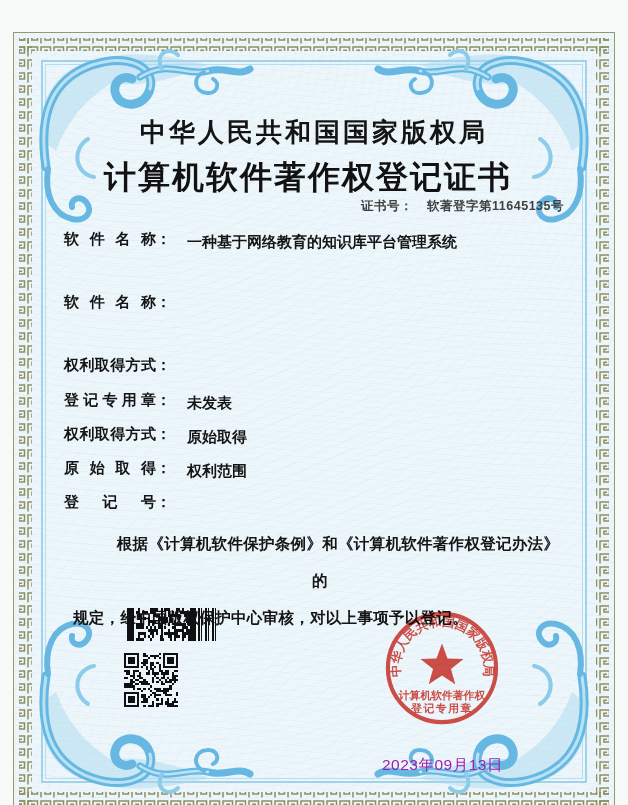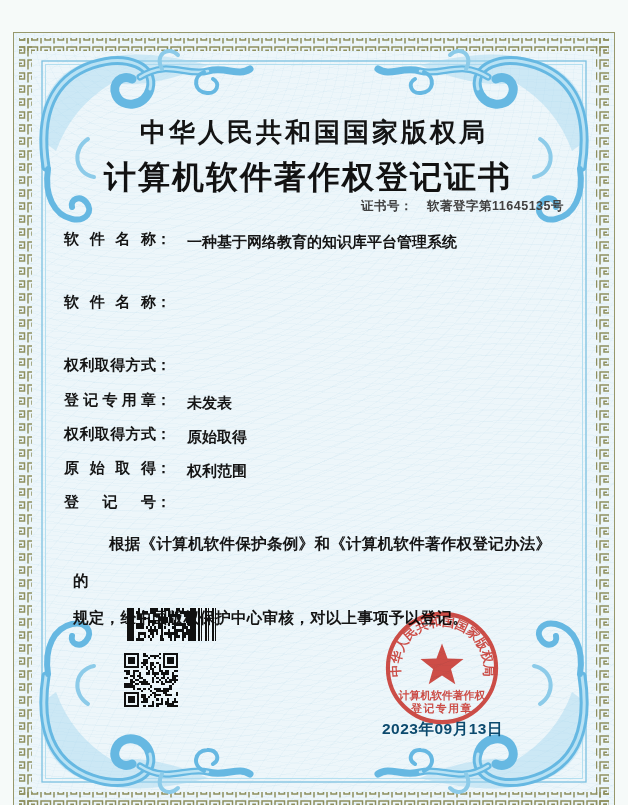--- a/index.html
+++ b/index.html
@@ -20,25 +20,25 @@
     font-family:"Liberation Serif",serif;font-weight:700;font-size:32px;letter-spacing:2px;color:#121212;}
   .certno{position:absolute;right:64px;top:179px;font-size:12.5px;font-weight:700;color:#404040;letter-spacing:.5px;}
   .certno .gap{display:inline-block;width:14px;}
   .row{position:absolute;left:64px;display:flex;align-items:flex-start;color:#151515;}
   .flabel{display:inline-block;width:92px;font-size:15px;font-weight:700;text-align:justify;text-align-last:justify;}
   .colon{font-size:15px;font-weight:700;}
   .fvalue{margin-left:16px;font-size:15px;font-weight:700;max-width:330px;line-height:23px;}
   .r0{top:211px}.r1{top:274px}.r2{top:337px}.r3{top:372px}.r4{top:406px}.r5{top:440px}.r6{top:474px}
   .statement{position:absolute;left:73px;top:506px;width:494px;font-size:15.5px;font-weight:700;
     color:#151515;line-height:37px;letter-spacing:.3px;}
-  .statement .l1{text-indent:36px;}
+  .statement .l1{text-indent:36px;text-align:center;}
   .barcode{position:absolute;left:127px;top:589px;}
   .qrcode{position:absolute;left:124px;top:634px;}
   .seal{position:absolute;left:383px;top:590px;opacity:.88;mix-blend-mode:multiply;}
-  .issue-date{position:absolute;left:382px;top:700px;font-size:15.5px;font-weight:700;color:#0c4a6e;letter-spacing:.5px;}
+  .issue-date{position:absolute;left:382px;top:736px;font-size:15.5px;font-weight:400;color:#a21caf;letter-spacing:.5px;}
 </style>
 </head>
 <body>
 
 <div class="cert">
   <div class="cert-inner"></div>
 
   <svg class="frame-svg" width="628" height="805" aria-hidden="true">
     <defs>
       <pattern id="gk" width="13" height="13" patternUnits="userSpaceOnUse">

